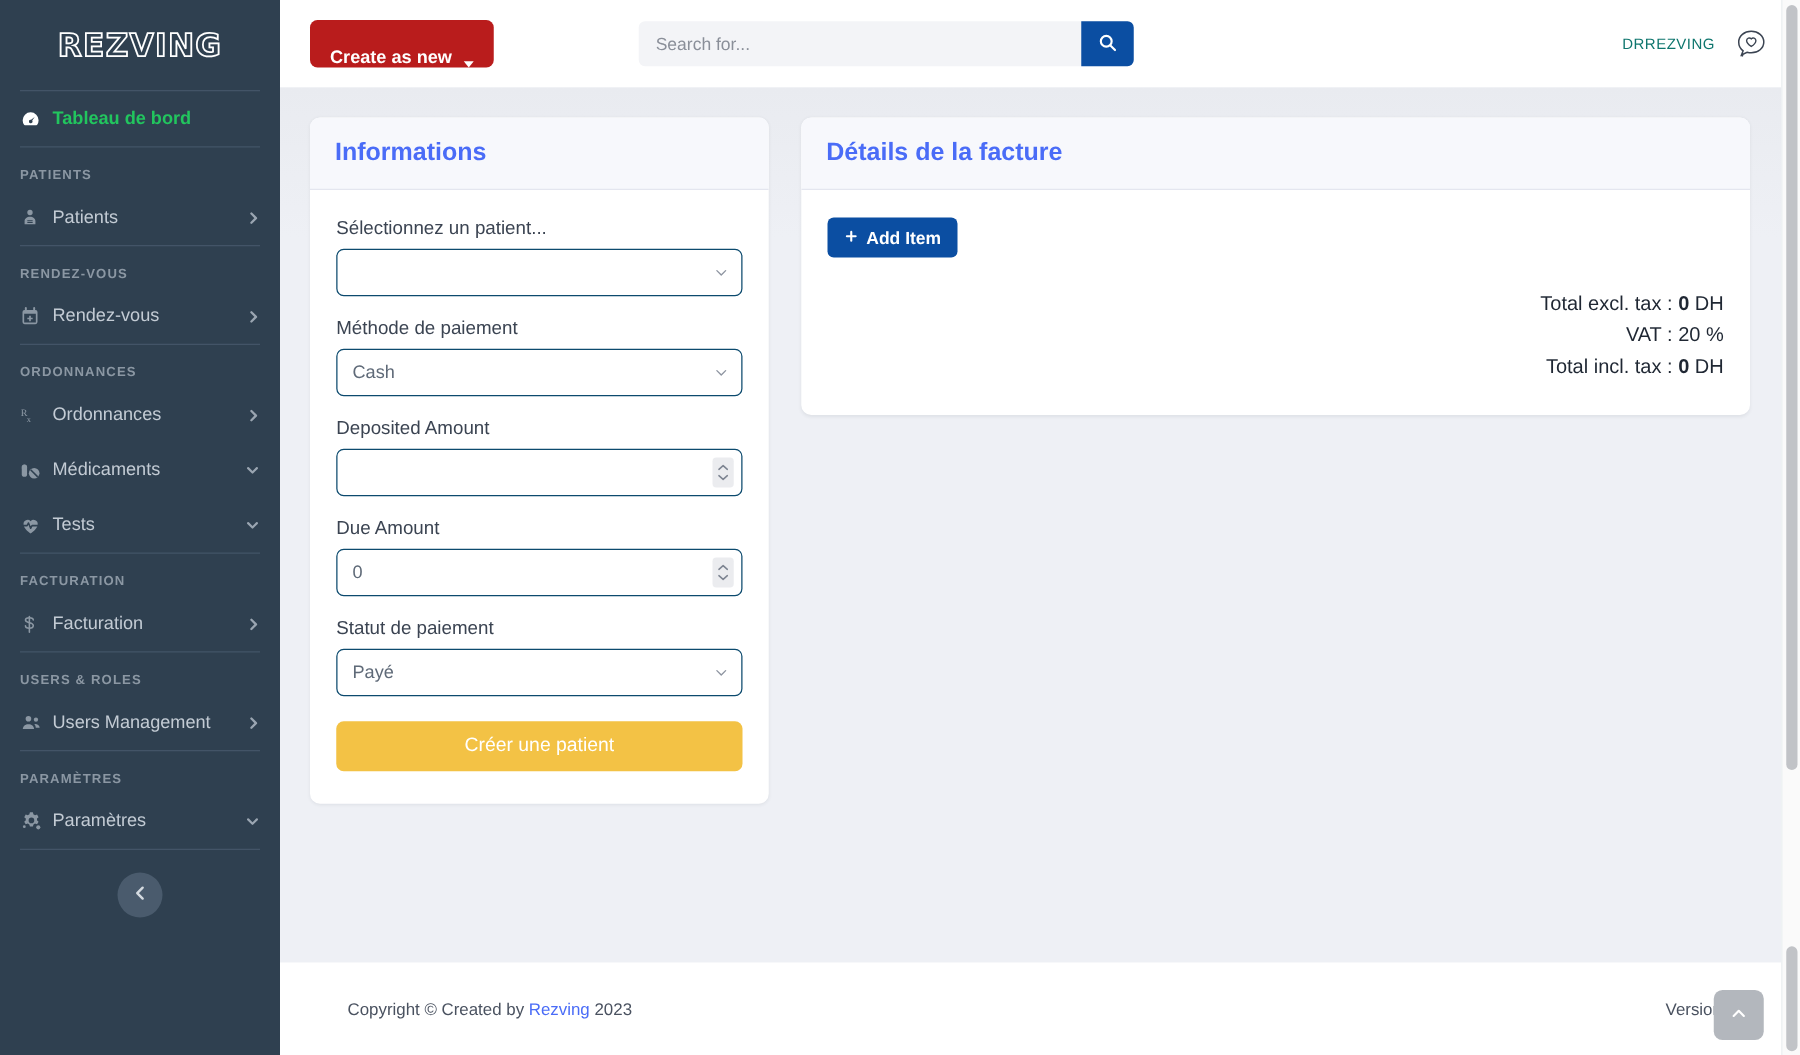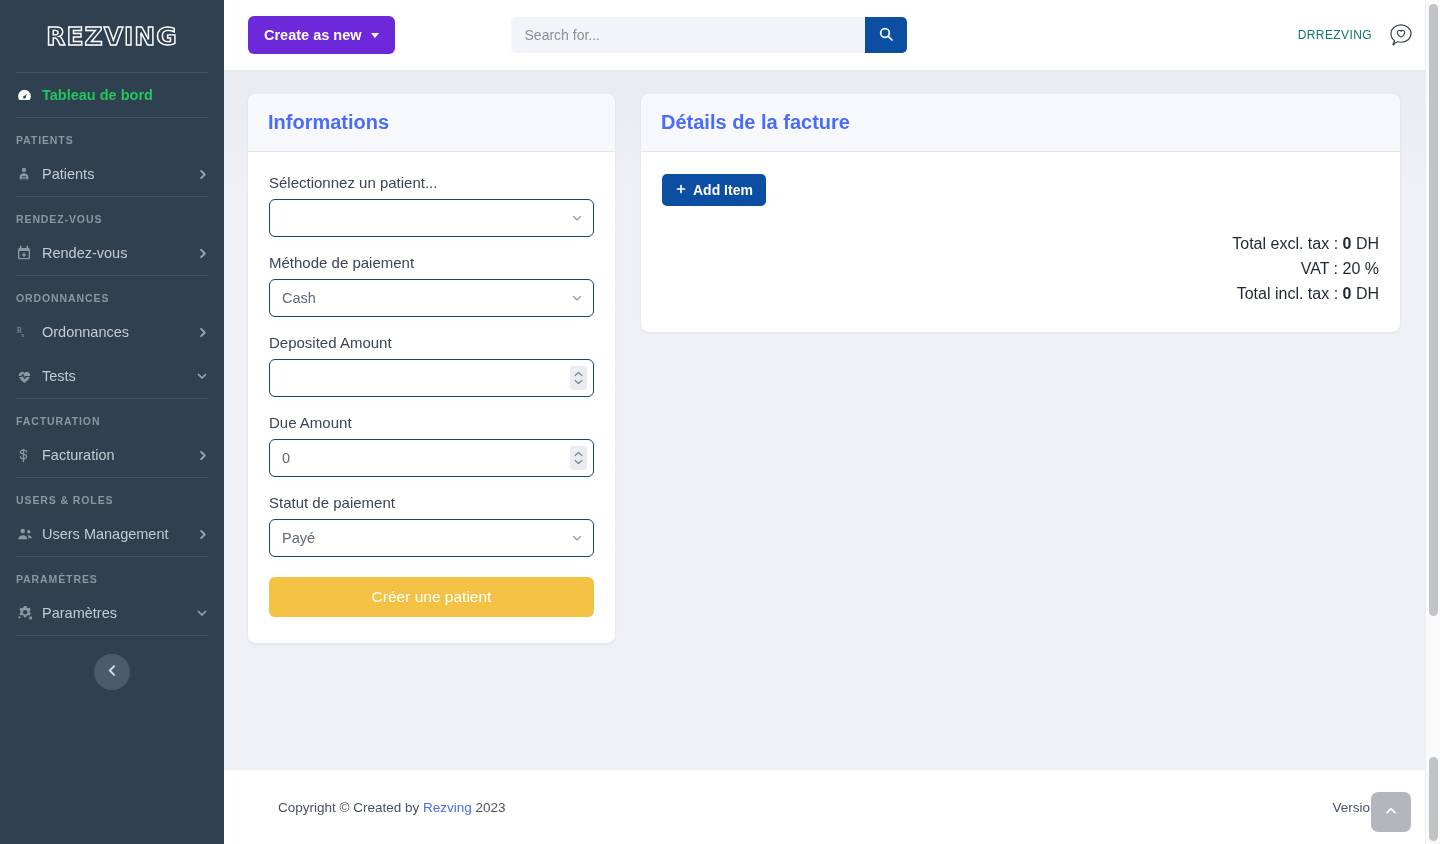--- a/index.html
+++ b/index.html
@@ -76,26 +76,26 @@
     overflow: hidden;
   }
 
   .topbar {
     height: 70px; flex: 0 0 70px;
     background: #ffffff;
     display: flex; align-items: center;
     padding: 0 24px 0 24px;
   }
   .create-btn {
-    background: #6d28d9; color: #fff;
+    background: #b91c1c; color: #fff;
     border: none; border-radius: 6px;
     height: 38px; padding: 0 16px;
     font-size: 14.5px; font-weight: 700;
     font-family: "Liberation Sans", sans-serif;
-    display: flex; align-items: center; gap: 9px;
+    display: flex; align-items: flex-end; gap: 9px;
     cursor: pointer;
   }
   .create-btn .tri {
     width: 0; height: 0;
     border-left: 4.5px solid transparent;
     border-right: 4.5px solid transparent;
     border-top: 5px solid #ffffff;
   }
   .search-wrap {
     margin-left: 116px;
@@ -314,20 +314,36 @@
       <span class="sb-ico">
         <svg width="16" height="16" viewBox="0 0 24 24" fill="currentColor">
             <text x="1" y="13" font-size="12" font-family="Liberation Serif, serif" fill="currentColor">R</text>
             <text x="8" y="20" font-size="10" font-family="Liberation Serif, serif" fill="currentColor">x</text>
           </svg>
       </span>
       <span class="sb-label">Ordonnances</span>
       <span class="sb-caret">
         <svg width="11" height="11" viewBox="0 0 24 24" fill="none" stroke="currentColor" stroke-width="4" stroke-linecap="round" stroke-linejoin="round">
             <polyline points="9 4 17 12 9 20"></polyline>
+          </svg>
+      </span>
+    </div>
+    <div class="sb-item">
+      <span class="sb-ico">
+        <svg width="17" height="17" viewBox="0 0 24 24" fill="currentColor">
+            <rect x="2" y="5" width="6" height="14" rx="3"></rect>
+            <rect x="2" y="5" width="6" height="7" rx="3" opacity=".55"></rect>
+            <circle cx="16" cy="15" r="6"></circle>
+            <path d="M12 11l8 8" stroke="#2f4050" stroke-width="1.8"></path>
+          </svg>
+      </span>
+      <span class="sb-label">Médicaments</span>
+      <span class="sb-caret">
+        <svg width="12" height="12" viewBox="0 0 24 24" fill="none" stroke="currentColor" stroke-width="3.4" stroke-linecap="round" stroke-linejoin="round">
+            <polyline points="5 9 12 16 19 9"></polyline>
           </svg>
       </span>
     </div>
     <div class="sb-item">
       <span class="sb-ico">
         <svg width="17" height="17" viewBox="0 0 24 24" fill="currentColor">
             <path d="M12 21s-8-5.2-8-10.5A4.6 4.6 0 0 1 12 7a4.6 4.6 0 0 1 8 3.5C20 15.8 12 21 12 21z"></path>
             <path d="M4 12h4l1.6-3 2.4 6 1.6-3H20" stroke="#2f4050" stroke-width="1.7" fill="none" stroke-linecap="round" stroke-linejoin="round"></path>
           </svg>
       </span>

